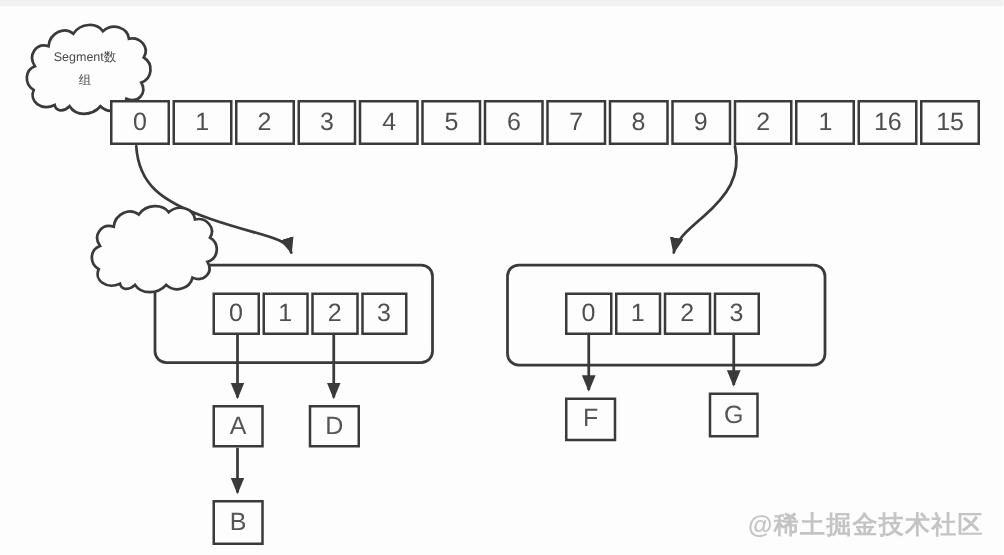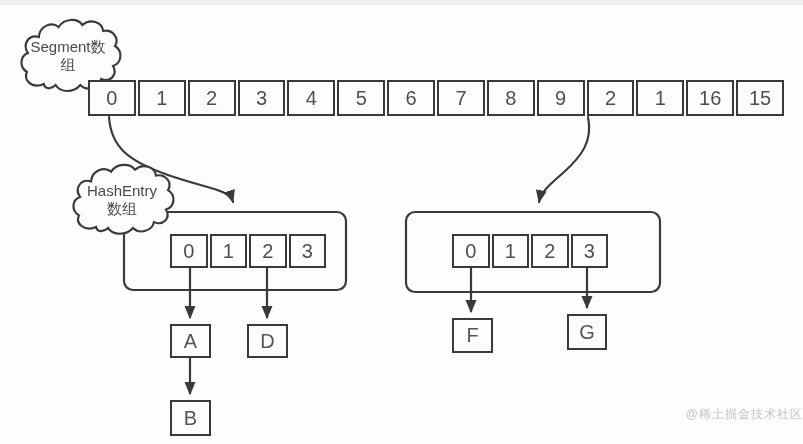--- a/index.html
+++ b/index.html
@@ -37,27 +37,27 @@
     display:flex;align-items:center;justify-content:center;
     font-size:20px;color:#555555;
   }
   .node-a{left:170px;top:324px;width:41px;height:34px;}
   .node-d{left:247px;top:324px;width:41px;height:34px;}
   .node-b{left:170px;top:400px;width:41px;height:36px;}
   .node-f{left:452px;top:318px;width:41px;height:35px;}
   .node-g{left:567px;top:314px;width:40px;height:36px;}
   .cloud-label{
     position:absolute;text-align:center;
-    font-size:15px;line-height:18px;color:#4a4a4a;
+    font-size:10px;line-height:18px;color:#4a4a4a;
   }
   .cloud1-label{left:24px;top:38px;width:88px;}
   .cloud2-label{left:78px;top:182px;width:88px;}
   .watermark{
-    position:absolute;right:0;top:406px;
-    font-size:12px;letter-spacing:1px;color:#c4c4c4;
+    position:absolute;right:16px;top:406px;
+    font-size:20px;letter-spacing:1px;color:#c4c4c4;font-weight:bold;
   }
 </style>
 </head>
 <body>
 
 <div class="canvas">
 
   <svg class="lines-layer" width="803" height="444" viewBox="0 0 803 444">
     <defs>
       <marker id="ah" markerWidth="7" markerHeight="6" refX="5.4" refY="2.5" orient="auto" markerUnits="strokeWidth">
@@ -84,24 +84,20 @@
              C 80,72 68,76 61,69 C 54,77 41,77 36,69 C 31,74 25,73 24,68 Z" transform="translate(20,16) scale(0.99,1.0)" fill="#fdfdfd" stroke="#3a3a3a" stroke-width="2.2"></path>
     <path d="M 24,68 C 13,73 3,65 7,56 C -1,51 0,40 8,37 C 2,28 9,18 19,21
              C 20,10 32,5 39,11 C 45,2 58,2 63,9 C 71,2 83,6 84,15
              C 93,13 101,22 96,30 C 104,35 103,47 94,50 C 99,59 91,67 82,63
              C 80,72 68,76 61,69 C 54,77 41,77 36,69 C 31,74 25,73 24,68 Z" transform="translate(72,161) scale(1.0,0.97)" fill="#fdfdfd" stroke="#3a3a3a" stroke-width="2.2"></path>
   </svg>
 
   <div class="cloud-label cloud1-label">
     <div>Segment数</div>
     <div>组</div>
-  </div>
-  <div class="cloud-label cloud2-label">
-    <div>HashEntry</div>
-    <div>数组</div>
   </div>
 
   <div class="seg-array">
     <div class="cell">0</div>
     <div class="cell">1</div>
     <div class="cell">2</div>
     <div class="cell">3</div>
     <div class="cell">4</div>
     <div class="cell">5</div>
     <div class="cell">6</div>

